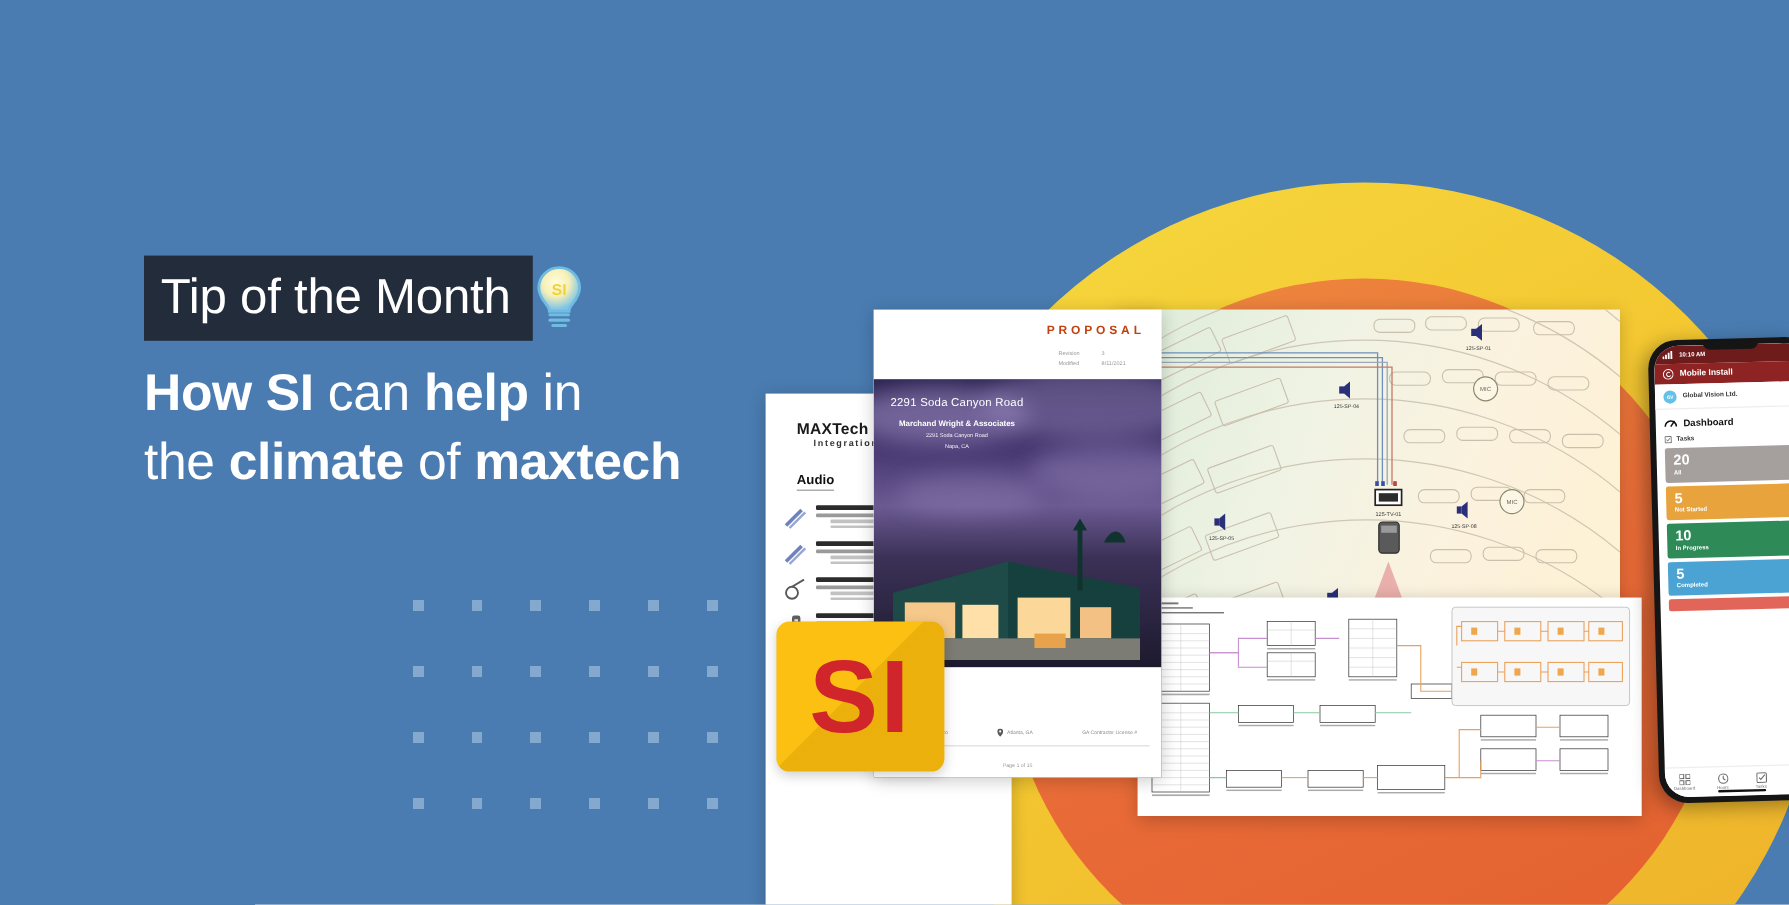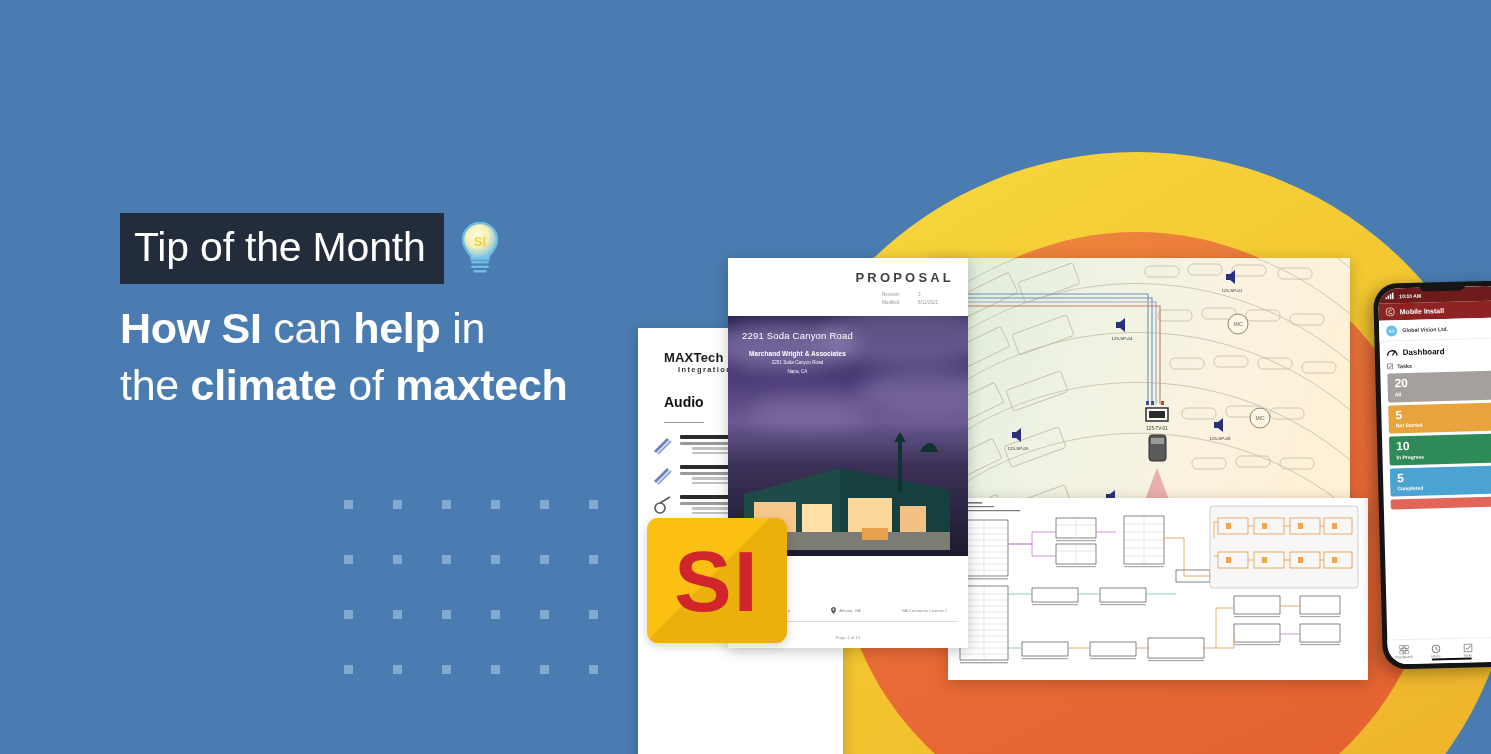--- a/index.html
+++ b/index.html
@@ -35,21 +35,21 @@
        repeating-linear-gradient(to bottom,#000 0 9px, transparent 9px 55px);
     -webkit-mask-composite:source-in;
     mask-image:
        repeating-linear-gradient(to right, #000 0 9px, transparent 9px 49px),
        repeating-linear-gradient(to bottom,#000 0 9px, transparent 9px 55px);
     mask-composite:intersect;
     opacity:.85;
   }
 
   
-  #eyebrow-wrap{position:absolute;left:120px;top:213px;display:flex;align-items:center;gap:14px;}
+  #eyebrow-wrap{position:absolute;left:120px;top:213px;display:flex;align-items:center;}
   #eyebrow{
     background:#232C3B;color:#ffffff;font-size:41px;line-height:1;
     padding:14px 18px 16px 14px;letter-spacing:-.2px;font-weight:400;
     font-family:"Liberation Sans",sans-serif;
   }
   #bulb{width:44px;height:58px;position:relative;}
 
   #headline{
     position:absolute;left:120px;top:300px;width:530px;
     color:#ffffff;font-size:43px;line-height:1.32;font-weight:400;
@@ -59,32 +59,32 @@
 
   
   #collage{position:absolute;left:630px;top:250px;width:870px;height:440px;}
   .card{position:absolute;background:#fff;box-shadow:0 3px 14px rgba(0,0,0,.22);}
 
   
   #doc-equip{left:8px;top:78px;width:205px;height:560px;overflow:hidden;padding:0;}
   #doc-equip .eq-head{padding:22px 0 6px 26px;}
   #doc-equip .eq-logo{font-size:13px;font-weight:700;color:#1a1a1a;letter-spacing:.2px;}
   #doc-equip .eq-sub{font-size:7.5px;font-weight:700;color:#333;letter-spacing:1.4px;margin-left:14px;}
-  #doc-equip .eq-sect{margin:14px 0 4px 26px;font-size:14px;font-weight:700;color:#111;border-bottom:1px solid #999;display:inline-block;padding-bottom:12px;}
+  #doc-equip .eq-sect{margin:14px 0 4px 26px;font-size:11px;font-weight:700;color:#111;border-bottom:1px solid #999;display:inline-block;padding-bottom:2px;}
   .eq-row{display:flex;gap:6px;margin:8px 0 0 14px;align-items:flex-start;}
   .eq-thumb{width:22px;height:22px;flex:none;opacity:.75;}
   .eq-txt{flex:1;}
   .eq-t1{height:4px;background:#2b2b2b;border-radius:1px;margin-bottom:3px;}
   .eq-t2{height:3px;background:#9a9a9a;border-radius:1px;margin-bottom:2px;}
   .eq-t3{height:2.5px;background:#c2c2c2;border-radius:1px;margin-bottom:2px;margin-left:12px;}
 
   
   #doc-proposal{left:98px;top:8px;width:240px;height:390px;overflow:hidden;}
   #prop-head{height:58px;position:relative;}
-  #prop-title{position:absolute;right:14px;top:12px;font-size:13px;font-weight:700;letter-spacing:3.2px;color:#404040;}
+  #prop-title{position:absolute;right:14px;top:12px;font-size:10px;font-weight:700;letter-spacing:3.2px;color:#c2410c;}
   #prop-meta{position:absolute;right:14px;top:33px;text-align:right;font-size:4.6px;color:#9a9a9a;line-height:1.7;}
   #prop-meta span{display:inline-block;min-width:36px;text-align:left;}
   #prop-hero{height:240px;position:relative;overflow:hidden;
     background:linear-gradient(180deg,#2a2250 0%,#4a3a74 26%,#6b5a92 44%,#3b3157 62%,#1d1a2e 100%);text-align:center;}
   .cloud{position:absolute;border-radius:50%;filter:blur(9px);opacity:.55;background:#9f8fc4;}
   #prop-hero .house{position:absolute;left:16px;bottom:6px;width:206px;height:118px;}
   #prop-addr{position:absolute;left:14px;top:14px;color:#fff;}
   #prop-addr .a1{font-size:9.5px;font-weight:400;letter-spacing:.2px;}
   #prop-addr .a2{font-size:6.6px;font-weight:700;margin-top:9px;}
   #prop-addr .a3{font-size:4.6px;line-height:1.6;margin-top:2px;opacity:.92;}

